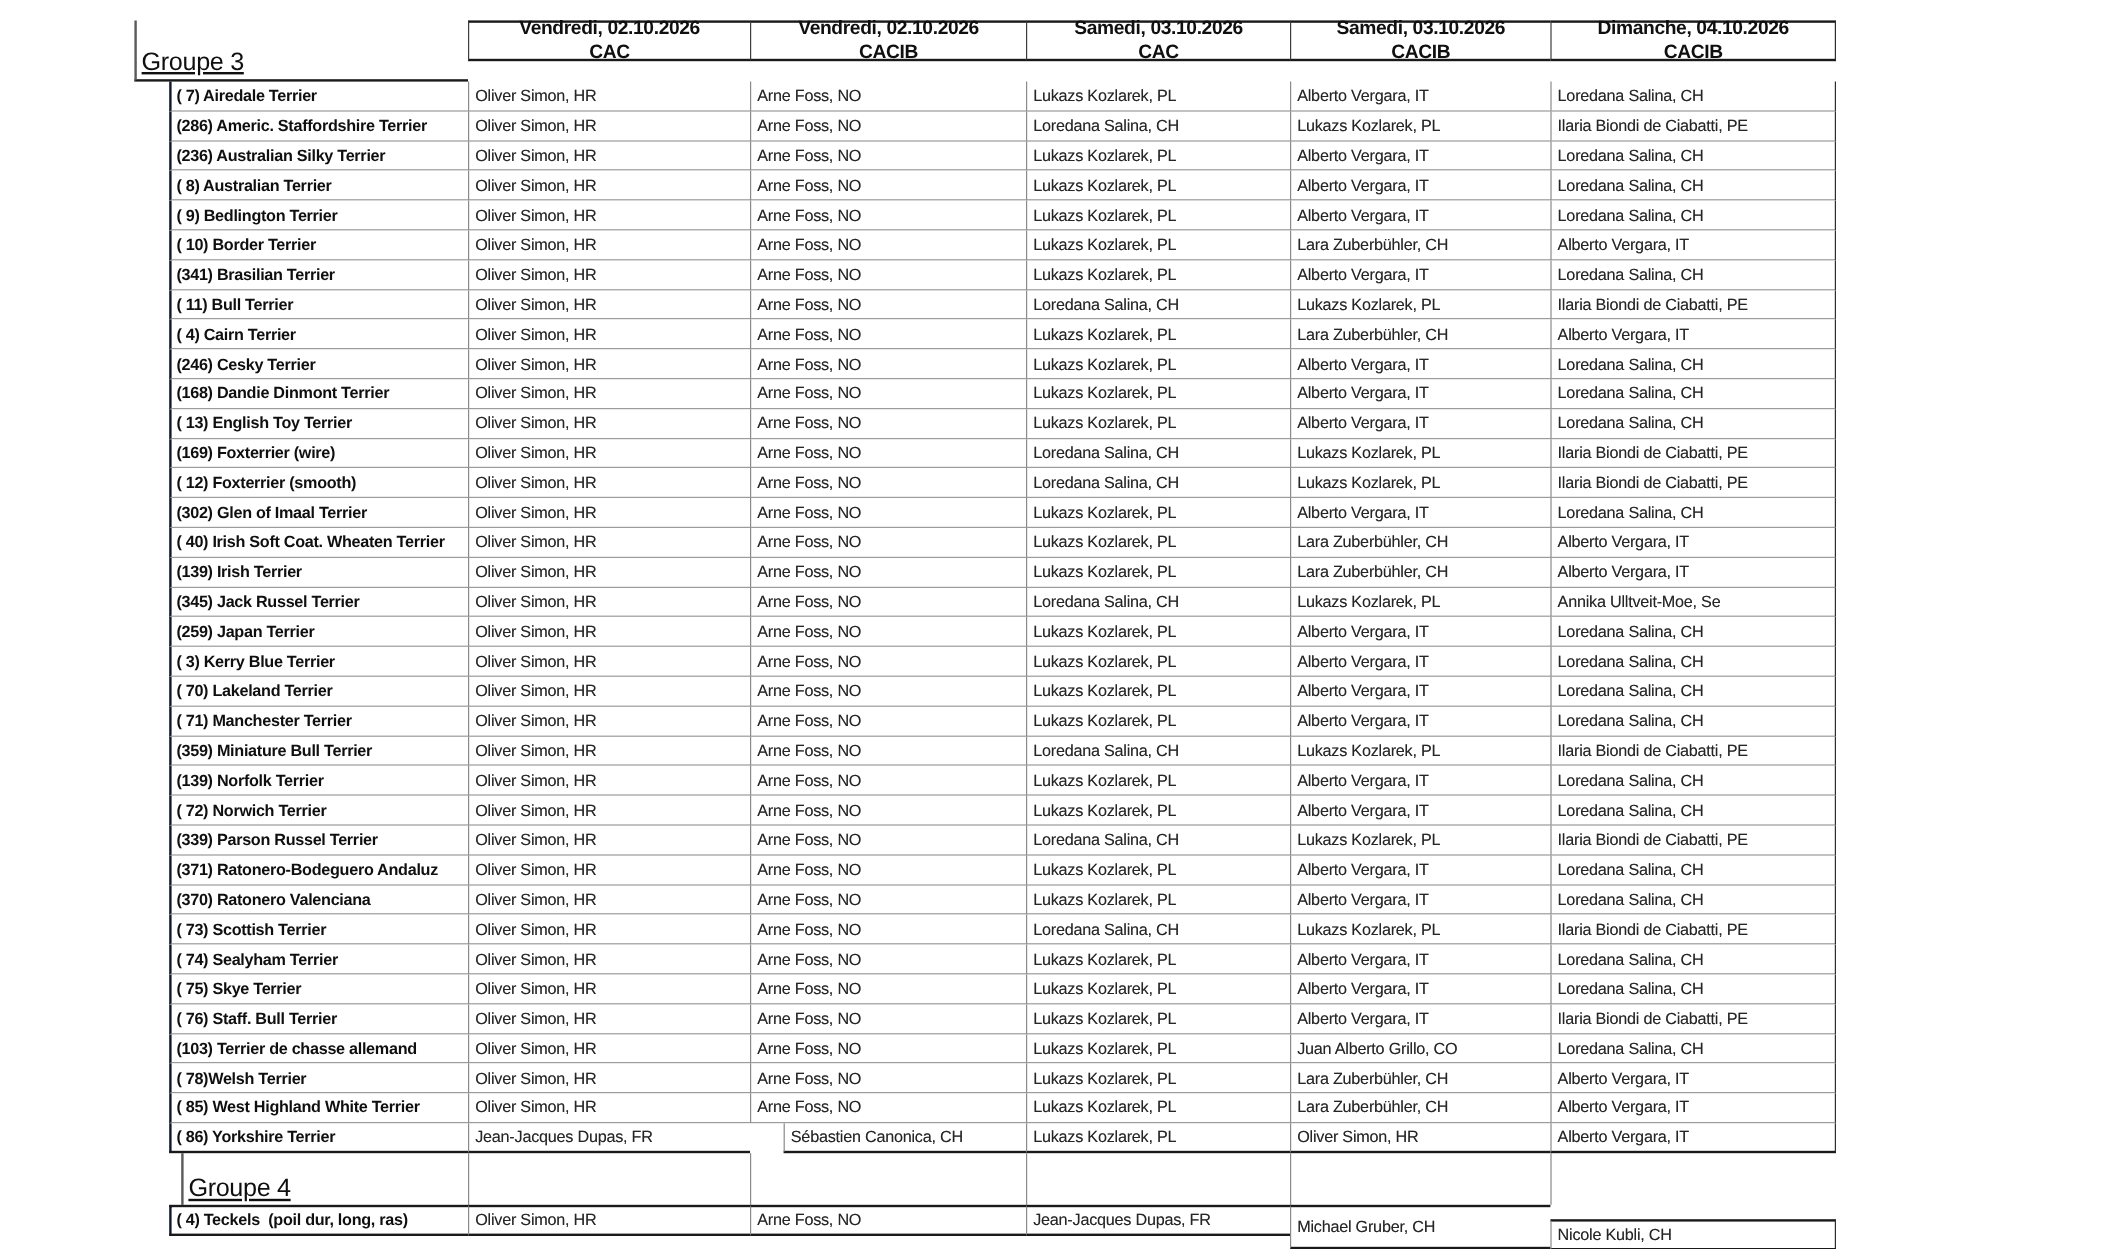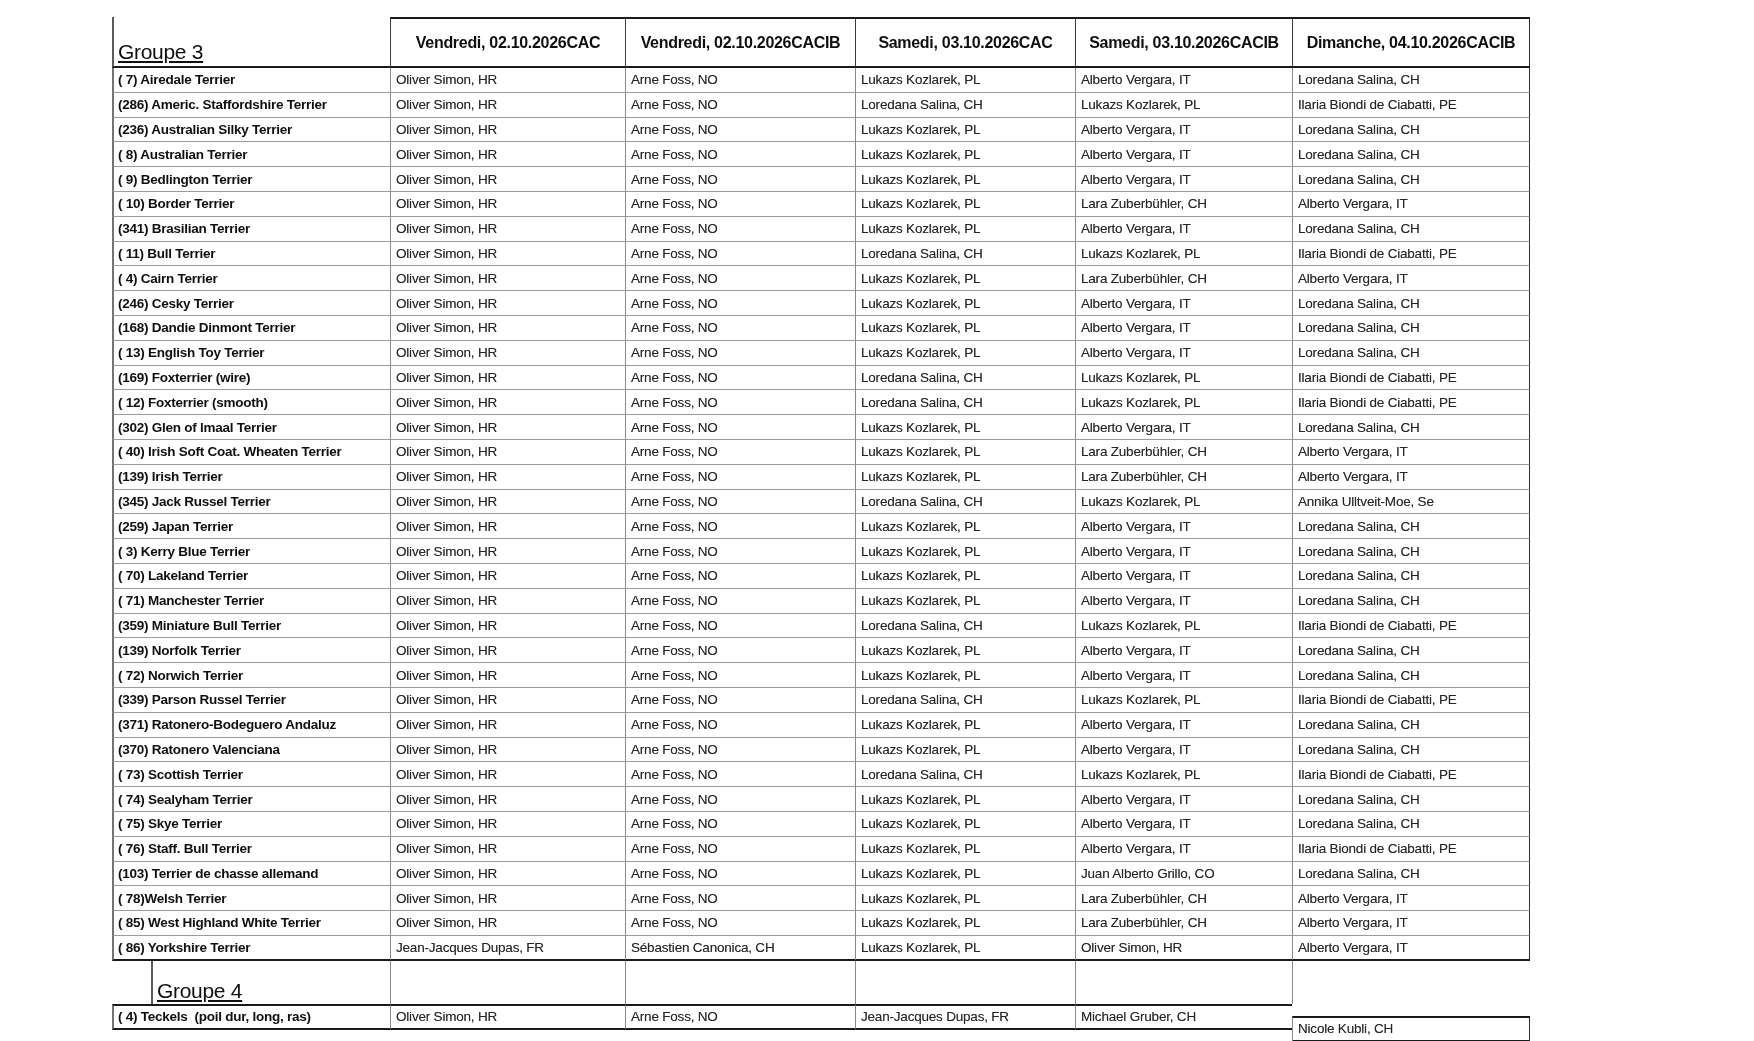--- a/index.html
+++ b/index.html
@@ -18,35 +18,35 @@
   .corner{
     height:51px;box-sizing:border-box;
     border-left:2px solid #5a5a5a;border-bottom:2px solid #1a1a1a;
     display:flex;align-items:flex-end;padding:0 0 2px 4px;
   }
   .group-label{
     font-size:21px;font-weight:400;color:#0f0f0f;
     text-decoration:underline;letter-spacing:-0.3px;white-space:pre;
   }
   .hcell{
-    height:51px;box-sizing:border-box;
+    height:34px;box-sizing:border-box;
     border-top:2px solid #1a1a1a;border-left:1px solid #3d3d3d;
     border-bottom:2px solid #1a1a1a;
-    display:flex;align-items:center;justify-content:center;
+    display:flex;flex-direction:column;align-items:center;justify-content:center;
     font-size:16px;font-weight:700;color:#0f0f0f;line-height:1.25;
     letter-spacing:-0.3px;text-align:center;
   }
   .hcell.last{border-right:1px solid #2e2e2e;}
   
   .bcell{
     height:24.8px;box-sizing:border-box;
-    border-left:2px solid #737373;border-bottom:1px solid #9b9b9b;
+    border-left:2px solid #0f172a;border-bottom:1px solid #9b9b9b;
     display:flex;align-items:center;padding-left:4px;
     font-size:13.5px;font-weight:700;color:#0f0f0f;
-    letter-spacing:-0.25px;white-space:pre;overflow:hidden;
+    letter-spacing:-0.25px;white-space:pre;overflow:hidden;margin-left:29px;
   }
   .jcell{
     height:24.8px;box-sizing:border-box;
     border-left:1px solid #8a8a8a;border-bottom:1px solid #9b9b9b;
     display:flex;align-items:center;padding-left:5px;
     font-size:13.5px;font-weight:400;color:#262626;
     letter-spacing:-0.2px;white-space:pre;overflow:hidden;
     text-shadow:0 0 0.4px rgba(40,40,40,0.45);
   }
   .jcell.last{border-right:1px solid #2e2e2e;}
@@ -295,33 +295,33 @@
       <div class="jcell">Lara Zuberbühler, CH</div>
       <div class="jcell last">Alberto Vergara, IT</div>
       <div class="bcell">( 85) West Highland White Terrier</div>
       <div class="jcell">Oliver Simon, HR</div>
       <div class="jcell">Arne Foss, NO</div>
       <div class="jcell">Lukazs Kozlarek, PL</div>
       <div class="jcell">Lara Zuberbühler, CH</div>
       <div class="jcell last">Alberto Vergara, IT</div>
       <div class="bcell" style="border-bottom: 2px solid rgb(26, 26, 26);">( 86) Yorkshire Terrier</div>
       <div class="jcell" style="border-bottom: 2px solid rgb(26, 26, 26);">Jean-Jacques Dupas, FR</div>
-      <div class="jcell" style="border-bottom: 2px solid rgb(26, 26, 26);">Sébastien Canonica, CH</div>
+      <div class="jcell" style="border-bottom: 2px solid rgb(26, 26, 26); margin-left: 28px;">Sébastien Canonica, CH</div>
       <div class="jcell" style="border-bottom: 2px solid rgb(26, 26, 26);">Lukazs Kozlarek, PL</div>
       <div class="jcell" style="border-bottom: 2px solid rgb(26, 26, 26);">Oliver Simon, HR</div>
       <div class="jcell last" style="border-bottom: 2px solid rgb(26, 26, 26);">Alberto Vergara, IT</div>
       <div class="gcell">
         <div class="group-label">Groupe 4</div>
       </div>
       <div class="gvert"></div>
       <div class="gvert"></div>
       <div class="gvert"></div>
       <div class="gvert"></div>
       <div class="gvert"></div>
       <div class="bcell" style="height: 26px; border-top: 2px solid rgb(26, 26, 26); border-bottom: 2px solid rgb(26, 26, 26);">( 4) Teckels  (poil dur, long, ras)</div>
       <div class="jcell" style="height: 26px; border-top: 2px solid rgb(26, 26, 26); border-bottom: 2px solid rgb(26, 26, 26);">Oliver Simon, HR</div>
       <div class="jcell" style="height: 26px; border-top: 2px solid rgb(26, 26, 26); border-bottom: 2px solid rgb(26, 26, 26);">Arne Foss, NO</div>
       <div class="jcell" style="height: 26px; border-top: 2px solid rgb(26, 26, 26); border-bottom: 2px solid rgb(26, 26, 26);">Jean-Jacques Dupas, FR</div>
-      <div class="jcell" style="height: 26px; border-top: 2px solid rgb(26, 26, 26); border-bottom: 2px solid rgb(26, 26, 26);">Michael Gruber, CH</div>
+      <div class="jcell" style="height: 37px; border-top: 2px solid rgb(26, 26, 26); border-bottom: 2px solid rgb(26, 26, 26);">Michael Gruber, CH</div>
       <div class="jcell last" style="height: 26px; border-top: 2px solid rgb(26, 26, 26); border-bottom: 2px solid rgb(26, 26, 26); margin-top: 12px;">Nicole Kubli, CH</div>
     </div>
   <div class="under-line"></div>
 </div>
 
 </body></html>

